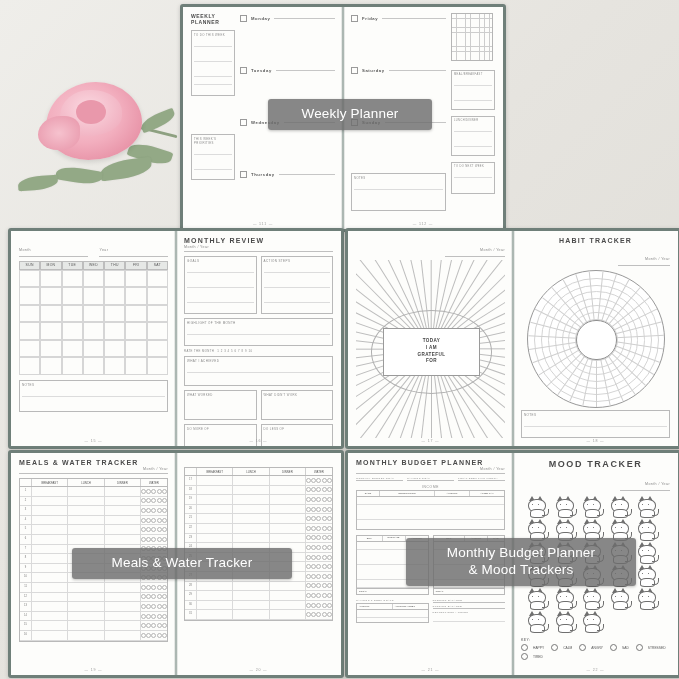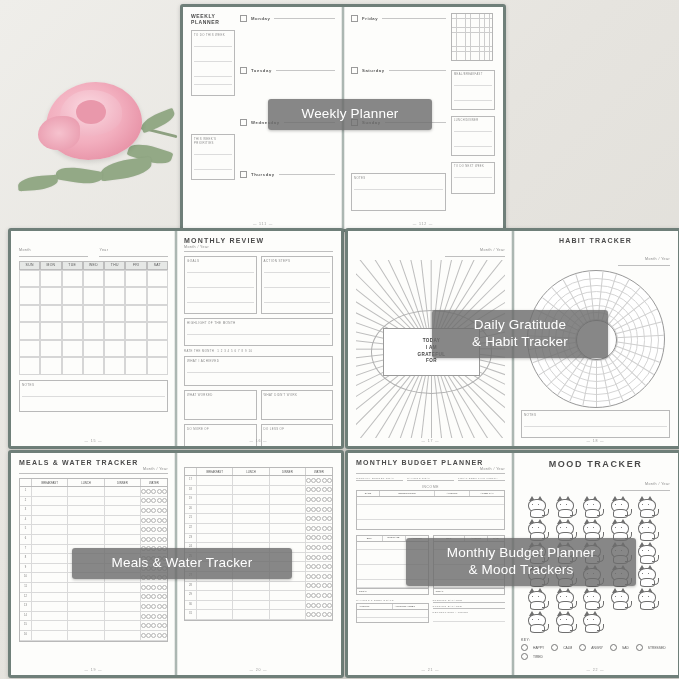--- a/index.html
+++ b/index.html
@@ -496,22 +496,20 @@
             </div>
         </div>
         <div class="box" style="margin-top:2px;height:22px;padding:2px;">
           <div class="sub" style="font-size:3px;">NOTES</div>
           <div class="lines" style="height:13px;margin-top:2px;"></div>
         </div>
       </div>
       <div class="pgnum">— 18 —</div>
     </div>
   </div>
-  <div class="callout" style="left:432px;top:310px;width:152px;">Daily Gratitude
-&amp; Habit Tracker</div>
 
   <div class="spread" style="left:8px;top:450px;width:330px;height:222px;">
     <div class="gutter"></div>
 
     <div class="page left">
       <div class="pad">
         <div class="hdr big">MEALS &amp; WATER TRACKER</div>
         <div class="sub" style="margin-top:1px;text-align:right;">Month / Year</div>
         <div class="rule" style="margin-top:2px;"></div>
         <div style="display:flex;margin-top:4px;border:.7px solid #b9b9b9;">

